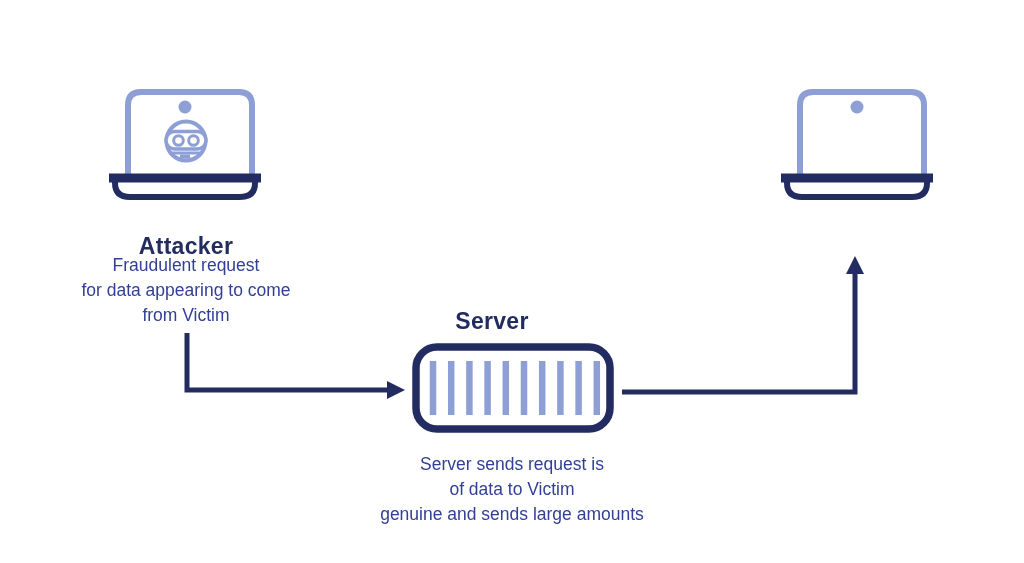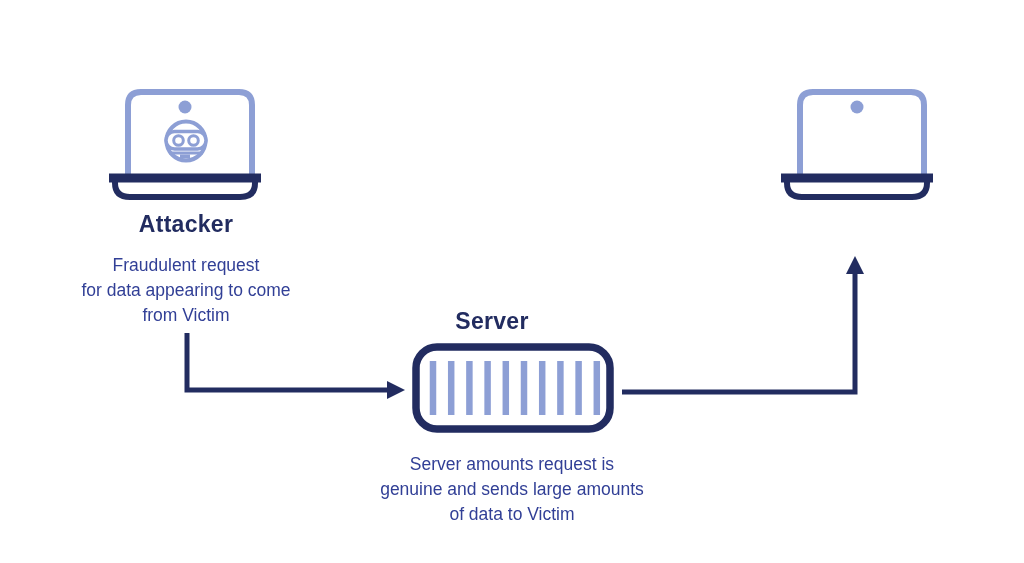--- a/index.html
+++ b/index.html
@@ -92,30 +92,30 @@
   <svg class="abs" style="left:175px;top:325px;" width="240" height="75" viewBox="0 0 240 75">
     <path class="st-navy" stroke-width="5" d="M12 8 V65 H214"></path>
     <polygon class="fl-navy" points="212,56 212,74 230,65"></polygon>
   </svg>
 
   <svg class="abs" style="left:615px;top:250px;" width="250" height="150" viewBox="0 0 250 150">
     <path class="st-navy" stroke-width="5" d="M7 142 H240 V22"></path>
     <polygon class="fl-navy" points="231,24 249,24 240,6"></polygon>
   </svg>
 
-  <div class="title" style="left:66px;top:211px;width:240px;text-align:center;">Attacker</div>
+  <div class="title" style="left:66px;top:233px;width:240px;text-align:center;">Attacker</div>
 
   <div class="caption" style="left:46px;top:253px;width:280px;">
     <div>Fraudulent request</div>
     <div>for data appearing to come</div>
     <div>from Victim</div>
   </div>
 
   <div class="title" style="left:372px;top:308px;width:240px;">Server</div>
 
   <div class="caption" style="left:322px;top:452px;width:380px;">
-    <div>Server amounts request is</div>
+    <div>Server sends request is</div>
+    <div>of data to Victim</div>
     <div>genuine and sends large amounts</div>
-    <div>of data to Victim</div>
   </div>
 
 
 </div>
 
 </body></html>

